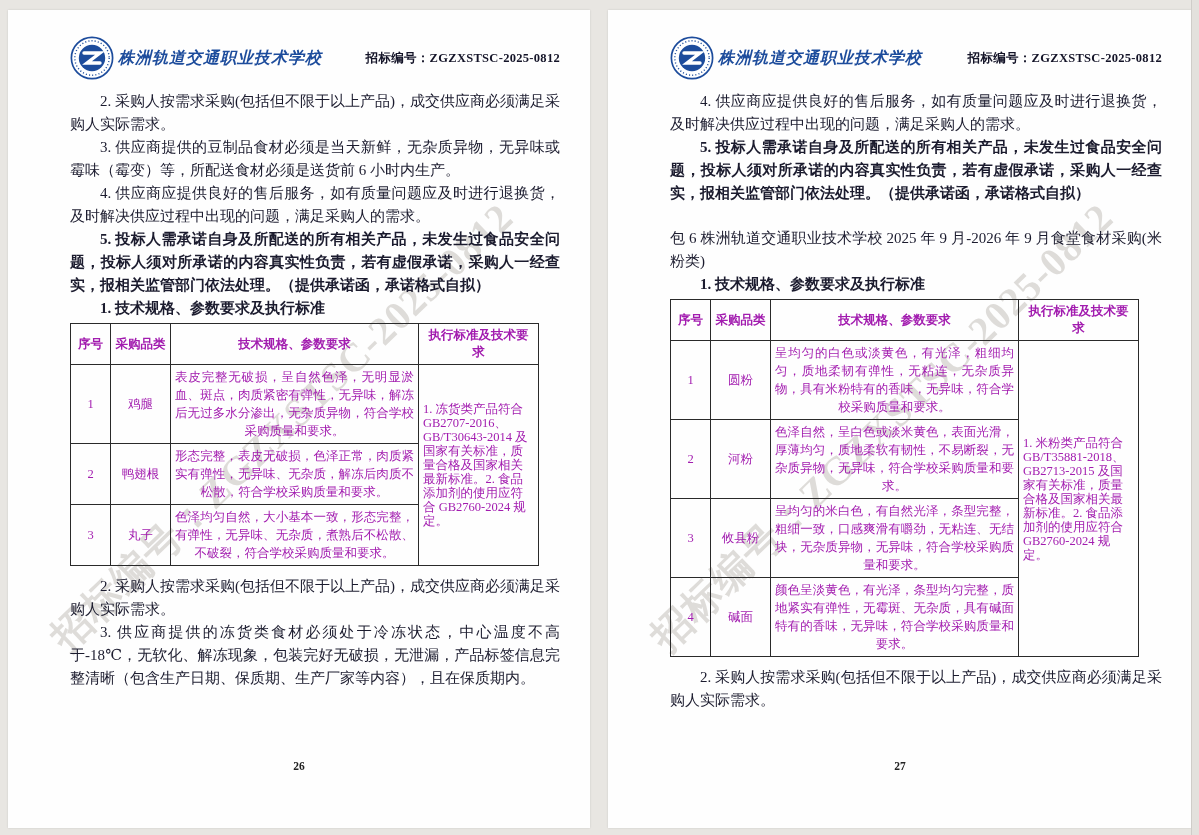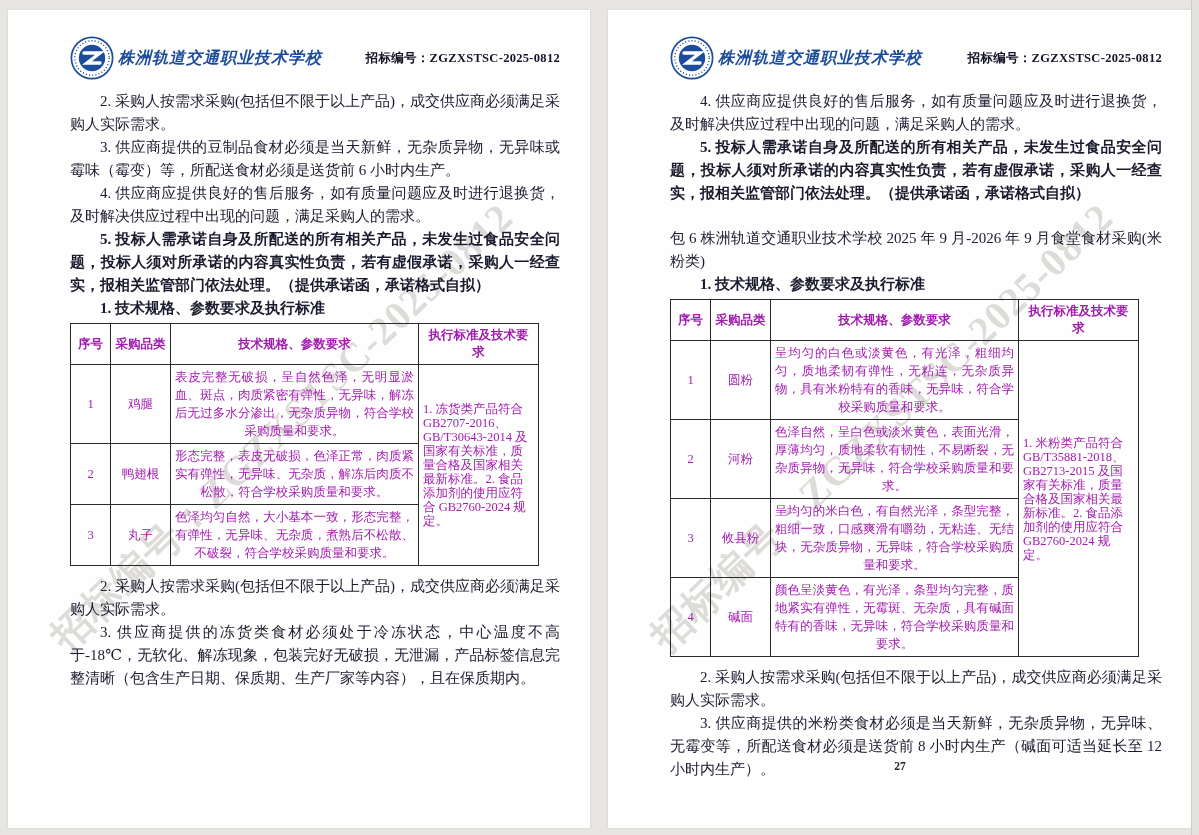--- a/index.html
+++ b/index.html
@@ -109,20 +109,21 @@
           <td class="c-cat">丸子</td>
           <td class="c-spec">色泽均匀自然，大小基本一致，形态完整，有弹性，无异味、无杂质，煮熟后不松散、不破裂，符合学校采购质量和要求。</td>
         </tr>
       </tbody>
     </table>
     <div class="doc-text bottom-paras">
       <p>2. 采购人按需求采购(包括但不限于以上产品)，成交供应商必须满足采购人实际需求。</p>
       <p>3. 供应商提供的冻货类食材必须处于冷冻状态，中心温度不高于-18℃，无软化、解冻现象，包装完好无破损，无泄漏，产品标签信息完整清晰（包含生产日期、保质期、生产厂家等内容），且在保质期内。</p>
     </div>
   </div>
+  <div class="page-number">26</div>
 </div>
 
 <div class="page page-right">
   <div class="watermark">招标编号：ZGZXSTSC-2025-0812</div>
   <div class="page-inner">
     <div class="page-header">
       <svg class="logo" viewBox="0 0 44 44">
         <circle cx="22" cy="22" r="20.6" fill="#ffffff" stroke="#1d4c9c" stroke-width="1.7"></circle>
         <circle cx="22" cy="22" r="17.2" fill="none" stroke="#1d4c9c" stroke-width="1.4" stroke-dasharray="1.1 2.1"></circle>
         <circle cx="22" cy="22" r="13.2" fill="#1d4c9c"></circle>
@@ -172,19 +173,18 @@
         </tr>
         <tr>
           <td class="c-seq">4</td>
           <td class="c-cat">碱面</td>
           <td class="c-spec">颜色呈淡黄色，有光泽，条型均匀完整，质地紧实有弹性，无霉斑、无杂质，具有碱面特有的香味，无异味，符合学校采购质量和要求。</td>
         </tr>
       </tbody>
     </table>
     <div class="doc-text bottom-paras">
       <p>2. 采购人按需求采购(包括但不限于以上产品)，成交供应商必须满足采购人实际需求。</p>
-      <p>3. 供应商提供的米粉类食材必须是当天新鲜，无杂质异物，无异味、无霉变等，所配送食材必须是送货前 8 小时内生产（碱面可适当延长至 12 小时内生产）。</p>
     </div>
   </div>
   <div class="page-number">27</div>
 </div>
 
 <div class="edge-right"></div>
 
 </body></html>

